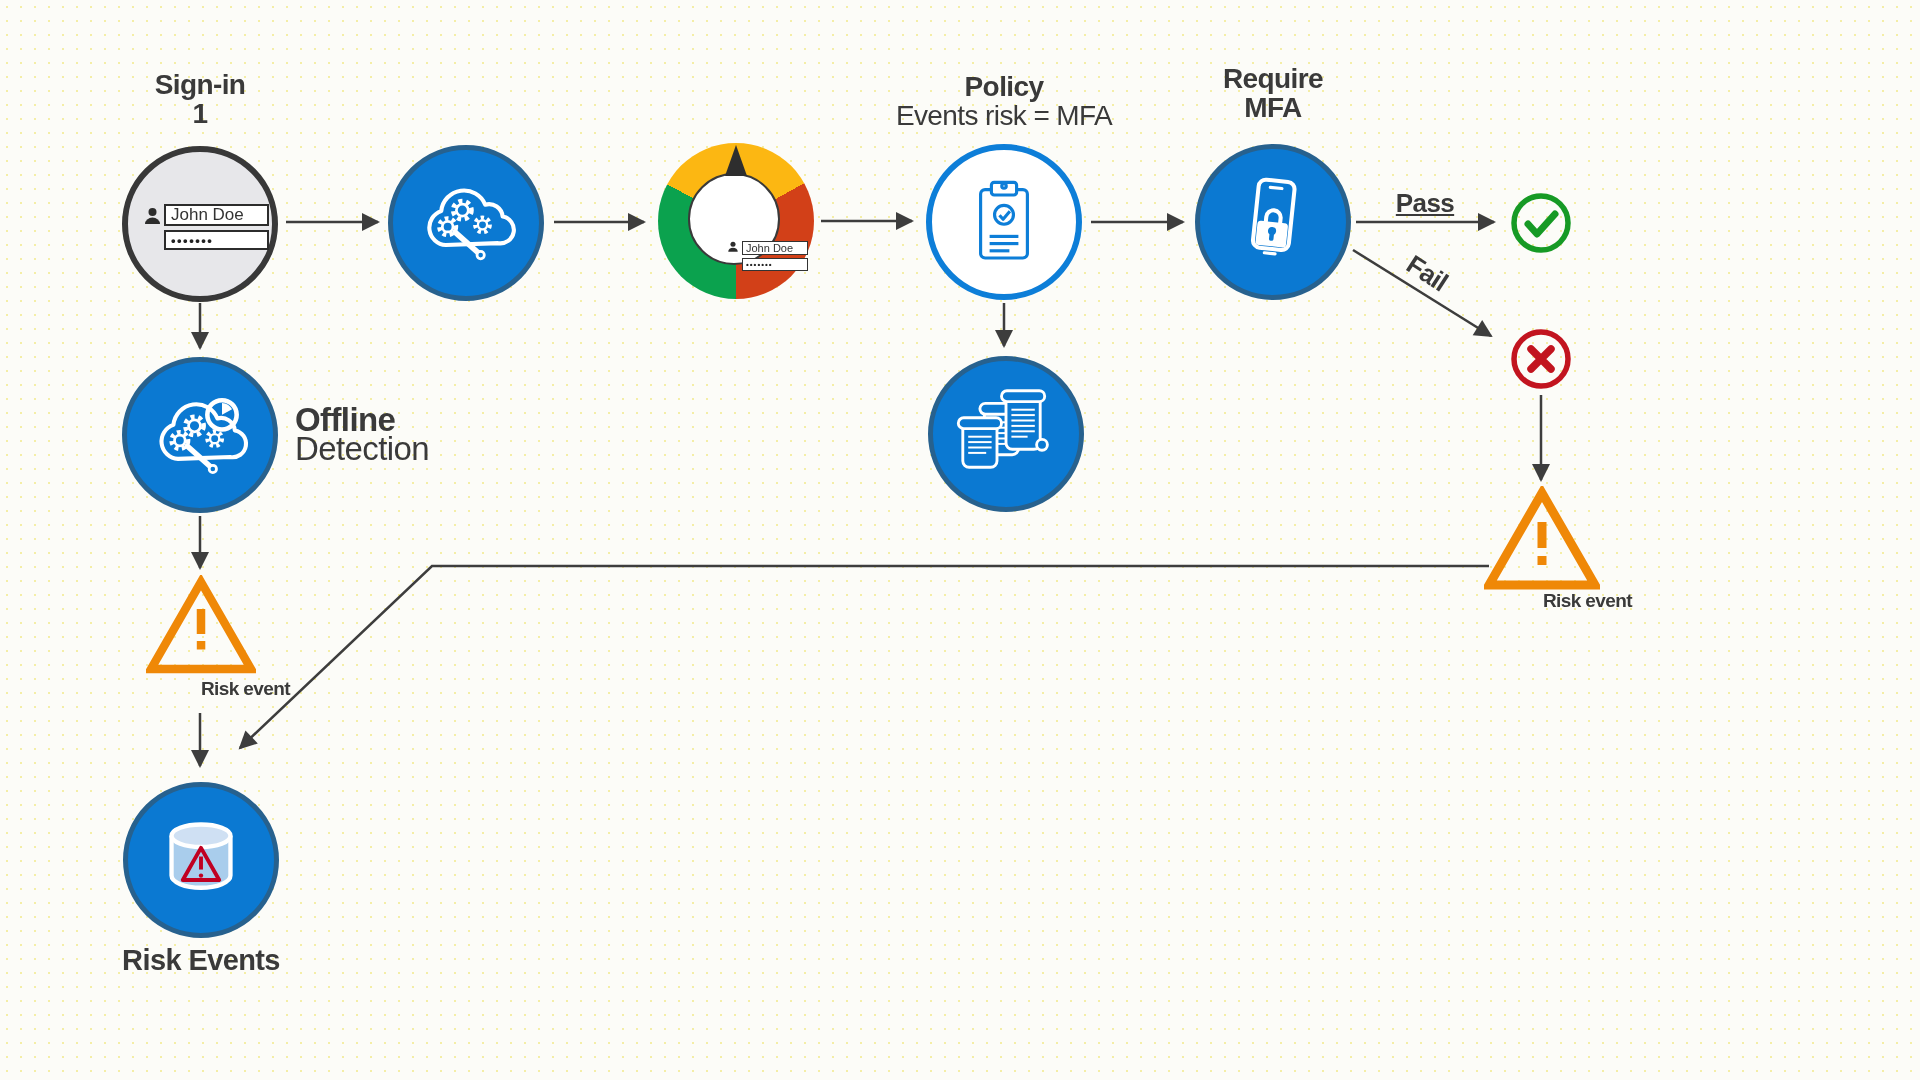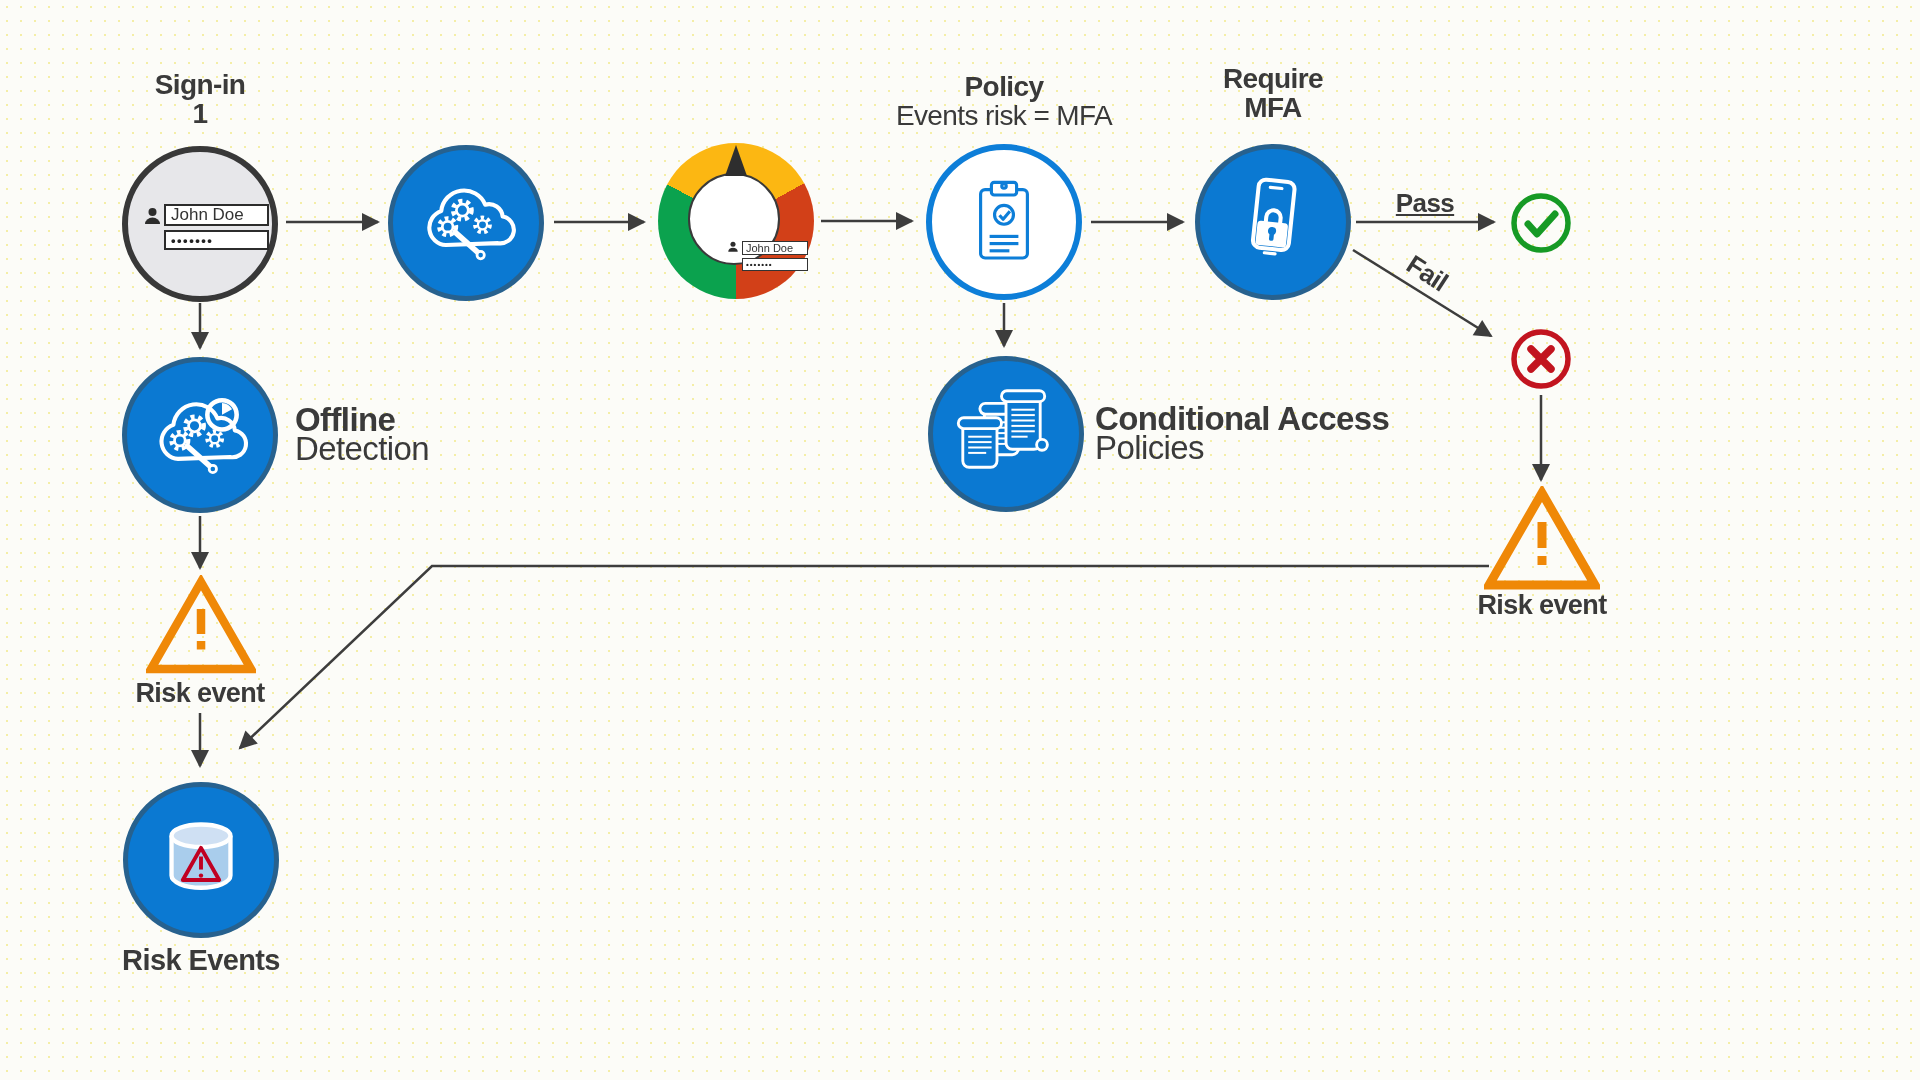--- a/index.html
+++ b/index.html
@@ -15,21 +15,21 @@
   .circle{position:absolute;width:156px;height:156px;border-radius:50%;
     box-sizing:border-box;display:flex;align-items:center;justify-content:center;}
   .blue{background:#0b79d2;border:5px solid #27618e;}
   .graycircle{background:#e7e7ea;border:6px solid #383838;}
   .policycircle{background:#ffffff;border:6px solid #0d7ed8;}
   .title{position:absolute;text-align:center;letter-spacing:-0.6px;}
   .title div{font-size:28px;line-height:29px;}
   .b{font-weight:700;}
   .side-label{position:absolute;text-align:left;letter-spacing:-0.6px;}
   .side-label div{font-size:33px;line-height:29px;}
-  .risk-label{position:absolute;text-align:center;font-size:27px;font-weight:600;letter-spacing:-0.6px;}
+  .risk-label{position:absolute;text-align:right;font-size:19px;font-weight:600;letter-spacing:-0.6px;}
   .db-label{position:absolute;text-align:center;font-size:29px;font-weight:700;letter-spacing:-0.6px;}
   .edge-label{position:absolute;text-align:center;font-size:26px;font-weight:700;letter-spacing:-0.6px;}
   .fail-rot{transform:rotate(33deg);}
   
   .form-field{position:absolute;box-sizing:border-box;background:#fff;border:2.5px solid #2c2c2c;
     display:flex;align-items:center;padding-left:5px;}
   .f-user{left:36px;top:52px;width:105px;height:22px;font-size:17px;color:#333;}
   .f-pass{left:36px;top:78px;width:105px;height:20px;font-size:13px;font-weight:700;letter-spacing:1.5px;color:#222;}
   .person{position:absolute;left:15px;top:55px;}
   
@@ -242,24 +242,20 @@
           <line x1="8" y1="21" x2="34" y2="21"></line>
             <line x1="8" y1="27" x2="34" y2="27"></line>
           <line x1="8" y1="33" x2="34" y2="33"></line>
             <line x1="8" y1="39" x2="34" y2="39"></line>
           <line x1="8" y1="45" x2="34" y2="45"></line>
             <line x1="8" y1="51" x2="26" y2="51"></line>
         </g>
       </g>
     </svg>
   </div>
-  <div class="side-label" style="left:1095px;top:404px;">
-    <div class="b">Conditional Access</div>
-    <div>Policies</div>
-  </div>
 
   <div class="circle blue" style="left:123px;top:782px;">
     <svg width="104" height="104" viewBox="0 0 120 120">
       <path d="M26,32 v46 a34,14 0 0 0 68,0 v-46" fill="#a9cdec" stroke="#fff" stroke-width="5"></path>
       <ellipse cx="60" cy="32" rx="34" ry="13" fill="#cfe0f3" stroke="#fff" stroke-width="5"></ellipse>
       <path d="M60,46 L81,83 H39 Z" fill="none" stroke="#c00021" stroke-width="4.5" stroke-linejoin="round"></path>
       <line x1="60" y1="56" x2="60" y2="71" stroke="#c00021" stroke-width="4.5"></line>
       <circle cx="60" cy="78" r="2.5" fill="#c00021"></circle>
     </svg>
   </div>

